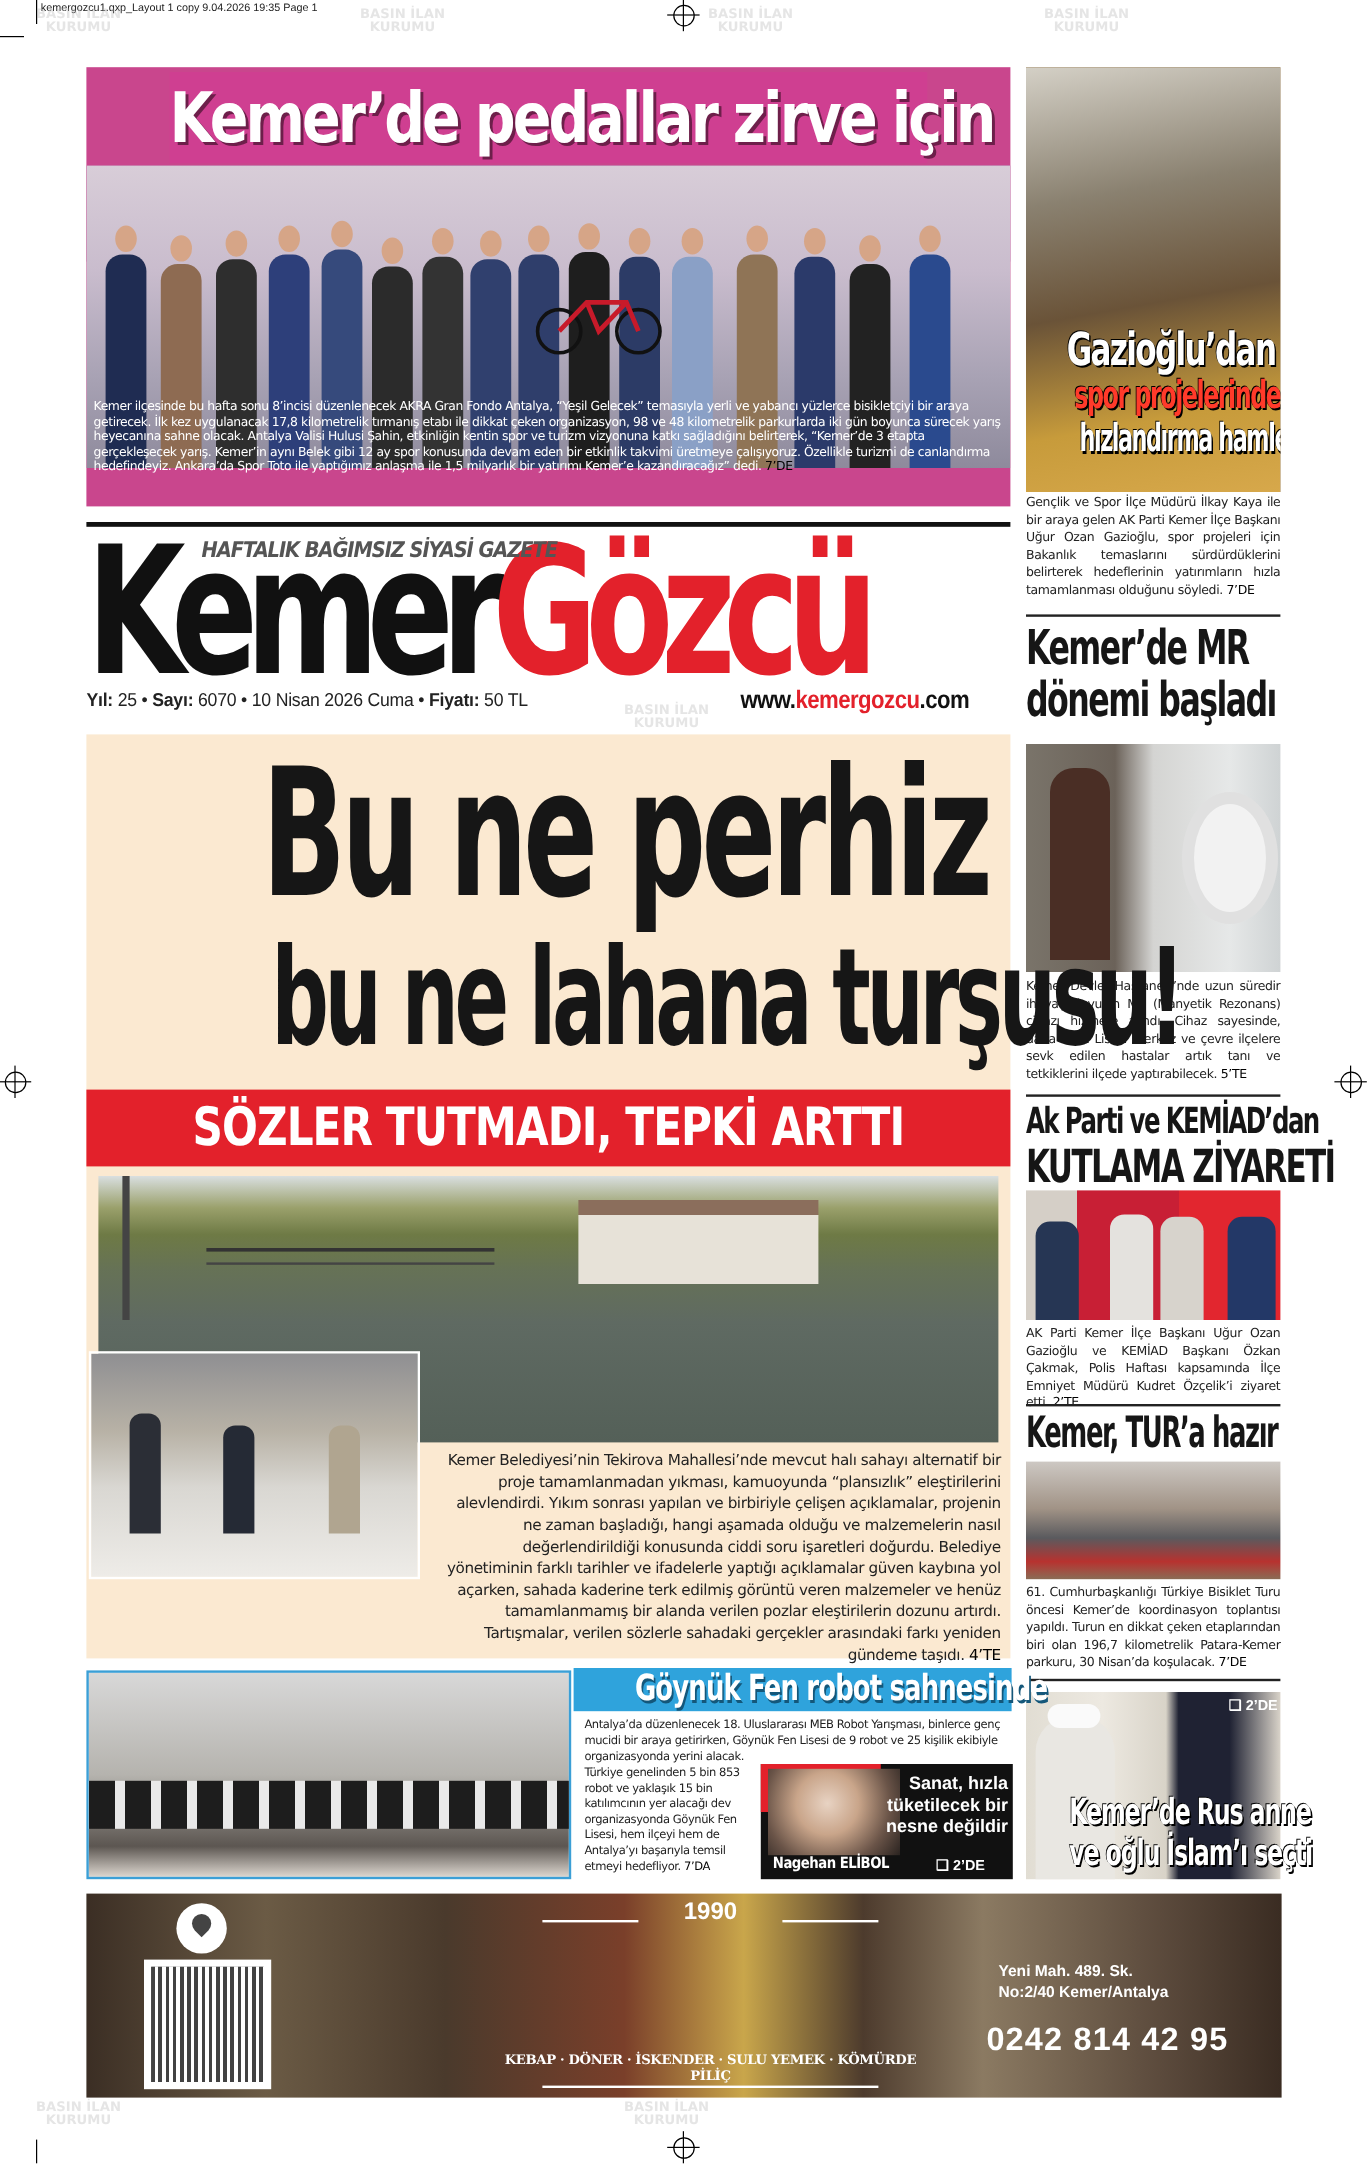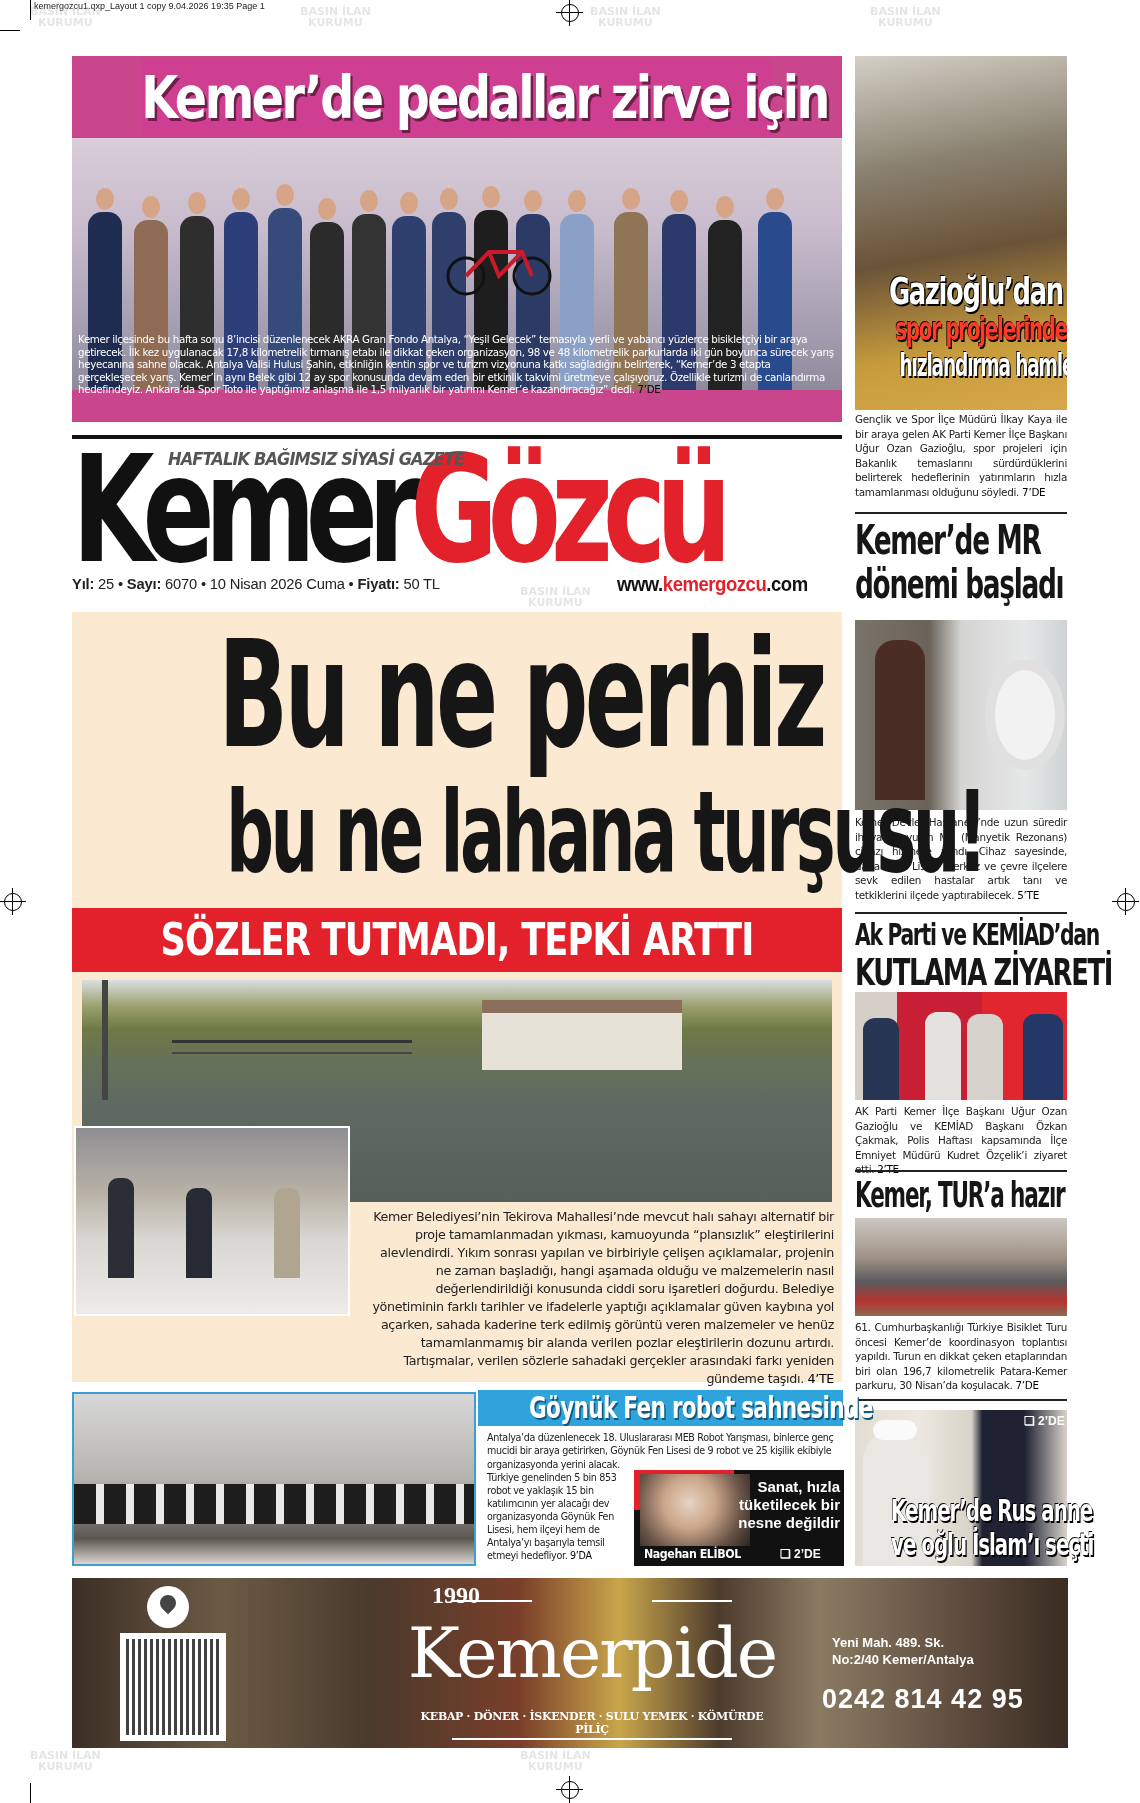--- a/index.html
+++ b/index.html
@@ -78,21 +78,21 @@
 .sideh{font-family:"DejaVu Sans",sans-serif;font-weight:bold;color:#161616;letter-spacing:-2px;white-space:nowrap;transform-origin:left}
 .rus-h{left:855px;top:1494px;width:212px;text-align:center;color:#fff;font-family:"DejaVu Sans",sans-serif;font-weight:bold;font-size:30px;line-height:34px;letter-spacing:-1.5px;transform:scaleX(.66);white-space:nowrap;text-shadow:2px 2px 0 #000,-1px -1px 0 #000}
 .rus-ref{left:1024px;top:1414px;color:#fff;font-weight:bold;font-size:12px}
 
 
 .ad{left:72px;top:1578px;width:996px;height:170px;background:linear-gradient(90deg,#3b2e24 0%,#6b5b45 15%,#4a3a2c 30%,#7a3f2a 45%,#c9a64b 55%,#4d3b2d 65%,#8b7a62 75%,#5b4a3c 90%,#3a2c22 100%);overflow:hidden}
 .qr{left:48px;top:55px;width:106px;height:108px;background:#fff;padding:6px}
 .qr-in{width:100%;height:100%;background:repeating-linear-gradient(90deg,#222 0 3px,#fff 3px 6px),#222;opacity:.85}
 .pin{left:75px;top:8px;width:42px;height:42px;border-radius:50%;background:#fff}
 .pin::after{content:"";position:absolute;left:13px;top:9px;width:16px;height:16px;border-radius:50% 50% 50% 0;background:#444;transform:rotate(-45deg)}
-.ad-year{left:360px;top:4px;width:320px;text-align:left;color:#fff;font-family:Liberation Serif, serif;font-size:24px;font-weight:bold}
+.ad-year{left:360px;top:4px;width:320px;text-align:center;color:#fff;font-family:Liberation Sans, sans-serif;font-size:20px;font-weight:bold}
 .ad-line{height:2px;background:#fff}
 .ad-name{left:320px;top:34px;width:400px;text-align:center;color:#fff;font-family:"DejaVu Serif",serif;font-size:70px;letter-spacing:-2px}
 .ad-menu{left:340px;top:132px;width:360px;text-align:center;color:#fff;font-family:"DejaVu Serif",serif;font-size:11px;font-weight:bold;letter-spacing:-.3px}
 .ad-addr{left:760px;top:56px;width:200px;text-align:left;color:#fff;font-size:13px;line-height:17px;font-weight:bold}
 .ad-phone{left:750px;top:106px;width:220px;text-align:left;color:#fff;font-size:27px;font-weight:bold;letter-spacing:1px}
 </style>
 </head>
 <body>
 
 <div class="abs cropv" style="left:30px;top:0;height:20px"></div>
@@ -260,39 +260,38 @@
   </div>
 </div>
 
 <div class="abs b1-img">
   <div class="abs" style="left:0;top:90px;width:400px;height:40px;background:repeating-linear-gradient(90deg,#1d1d1d 0 22px,#e9e9e9 22px 30px)"></div>
 </div>
 <div class="abs b1-head"></div>
 <div class="abs b1-head-t">Göynük Fen robot sahnesinde</div>
 <div class="abs b1-lead">Antalya’da düzenlenecek 18. Uluslararası MEB Robot Yarışması, binlerce genç mucidi bir araya getirirken, Göynük Fen Lisesi de 9 robot ve 25 kişilik ekibiyle</div>
 <div class="abs b1-body">
-  <span>organizasyonda yerini alacak. Türkiye genelinden 5 bin 853 robot ve yaklaşık 15 bin katılımcının yer alacağı dev organizasyonda Göynük Fen Lisesi, hem ilçeyi hem de Antalya’yı başarıyla temsil etmeyi hedefliyor.</span> <span class="ref">9’DA</span>
+  <span>organizasyonda yerini alacak. Türkiye genelinden 5 bin 853 robot ve yaklaşık 15 bin katılımcının yer alacağı dev organizasyonda Göynük Fen Lisesi, hem ilçeyi hem de Antalya’yı başarıyla temsil etmeyi hedefliyor.</span> <span class="ref">7’DA</span>
 </div>
 
 <div class="abs col-box"></div>
 <div class="abs col-red"></div>
 <div class="abs col-photo"></div>
 <div class="abs col-quote">Sanat, hızla tüketilecek bir nesne değildir</div>
 <div class="abs col-name">Nagehan ELİBOL</div>
 <div class="abs col-ref">❑ 2’DE</div>
 
 <div class="abs ad">
   <div class="abs pin"></div>
   <div class="abs qr">
       <div class="qr-in"></div>
     </div>
   <div class="abs ad-line" style="left:380px;top:22px;width:80px"></div>
   <div class="abs ad-line" style="left:580px;top:22px;width:80px"></div>
   <div class="abs ad-year">1990</div>
-  <div class="abs ad-name">Kemerpide</div>
   <div class="abs ad-menu">KEBAP · DÖNER · İSKENDER · SULU YEMEK · KÖMÜRDE PİLİÇ</div>
   <div class="abs ad-line" style="left:380px;top:160px;width:280px"></div>
   <div class="abs ad-addr">
     <div>Yeni Mah. 489. Sk.</div>
     <div>No:2/40 Kemer/Antalya</div>
   </div>
   <div class="abs ad-phone">0242 814 42 95</div>
 </div>
 
 <div class="abs wm" style="left:30px;top:6px">

